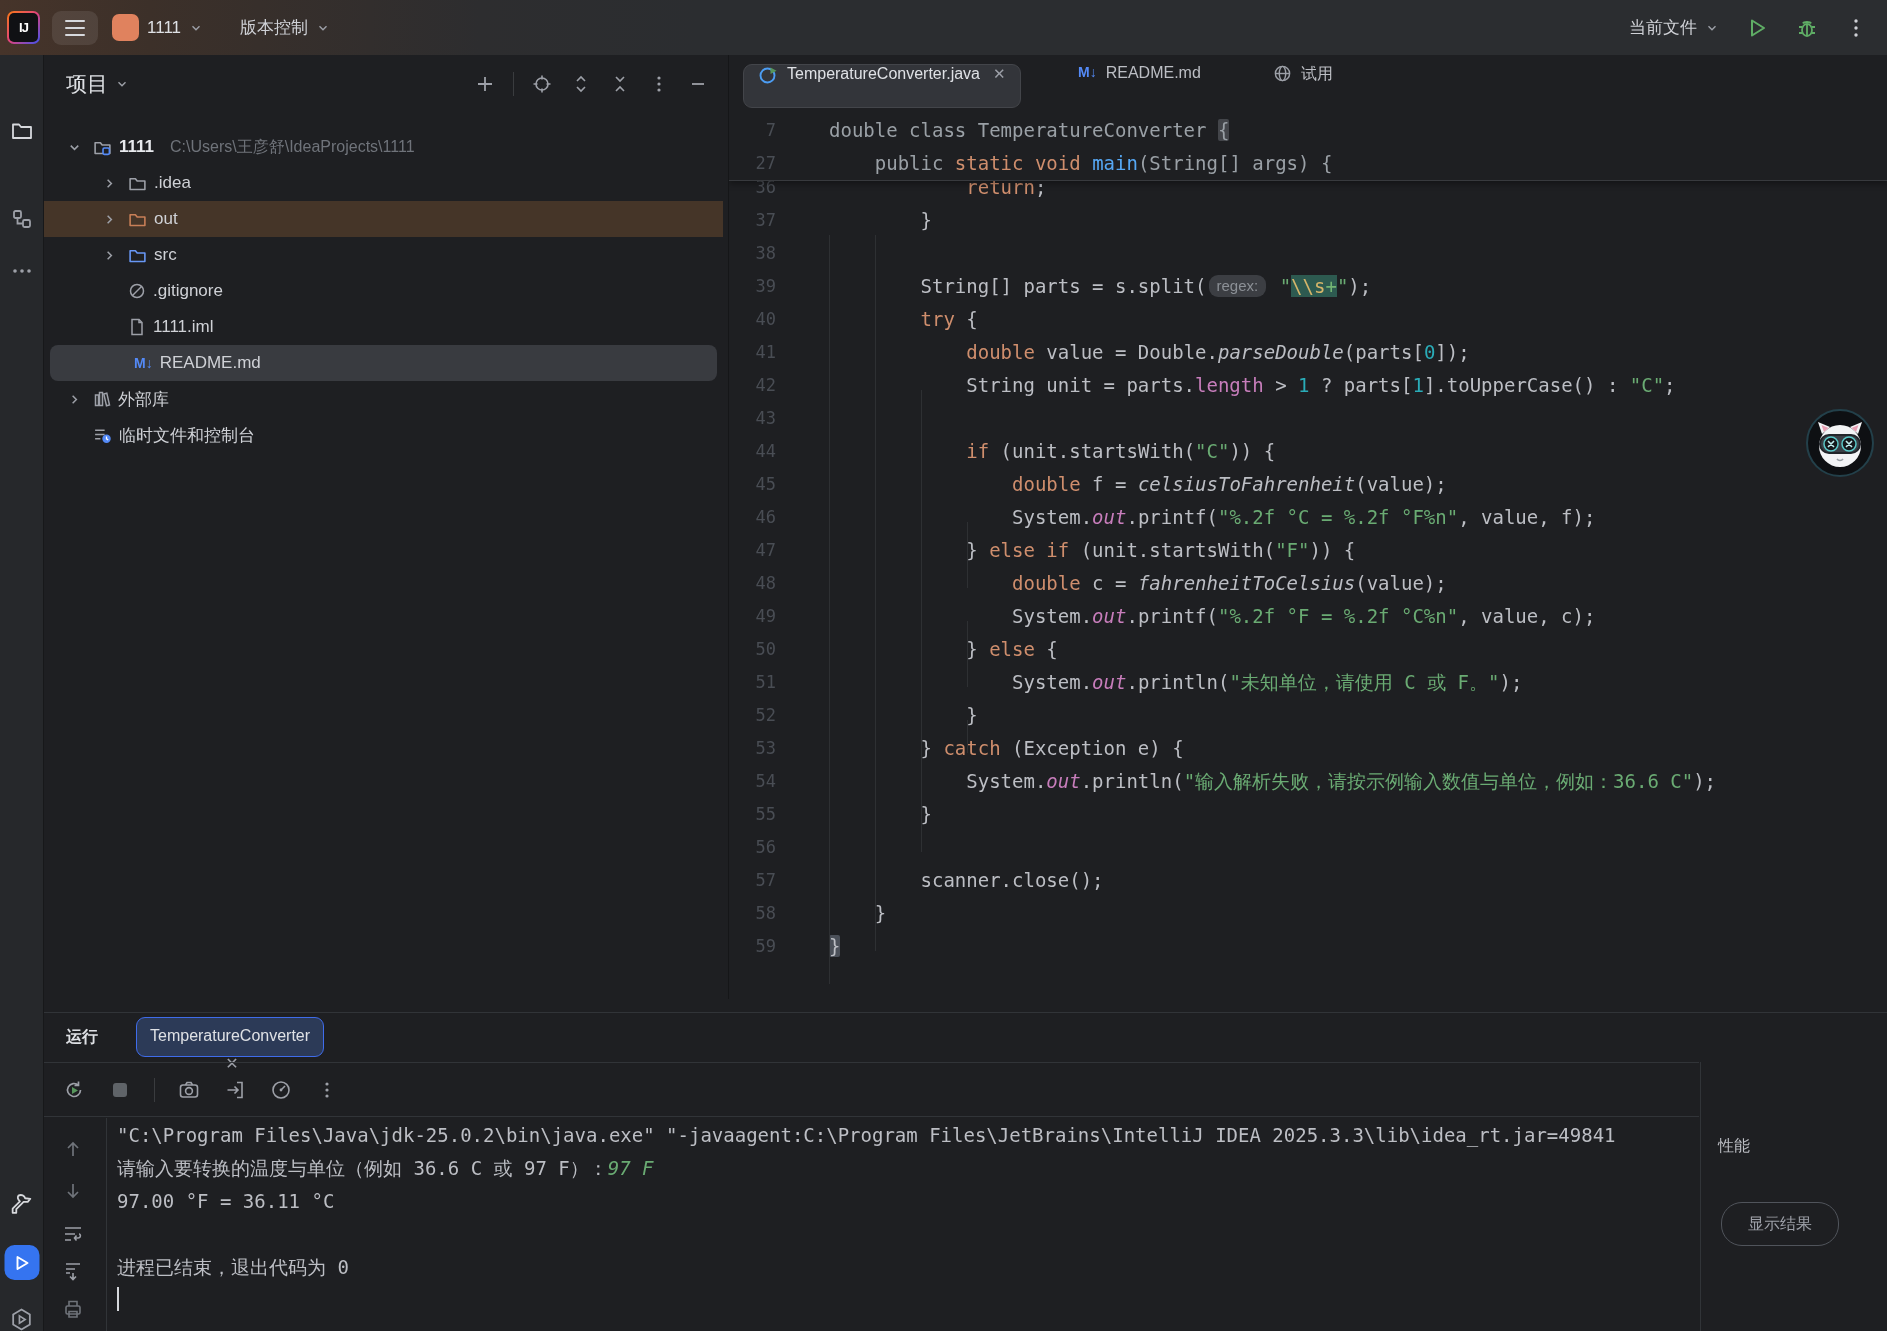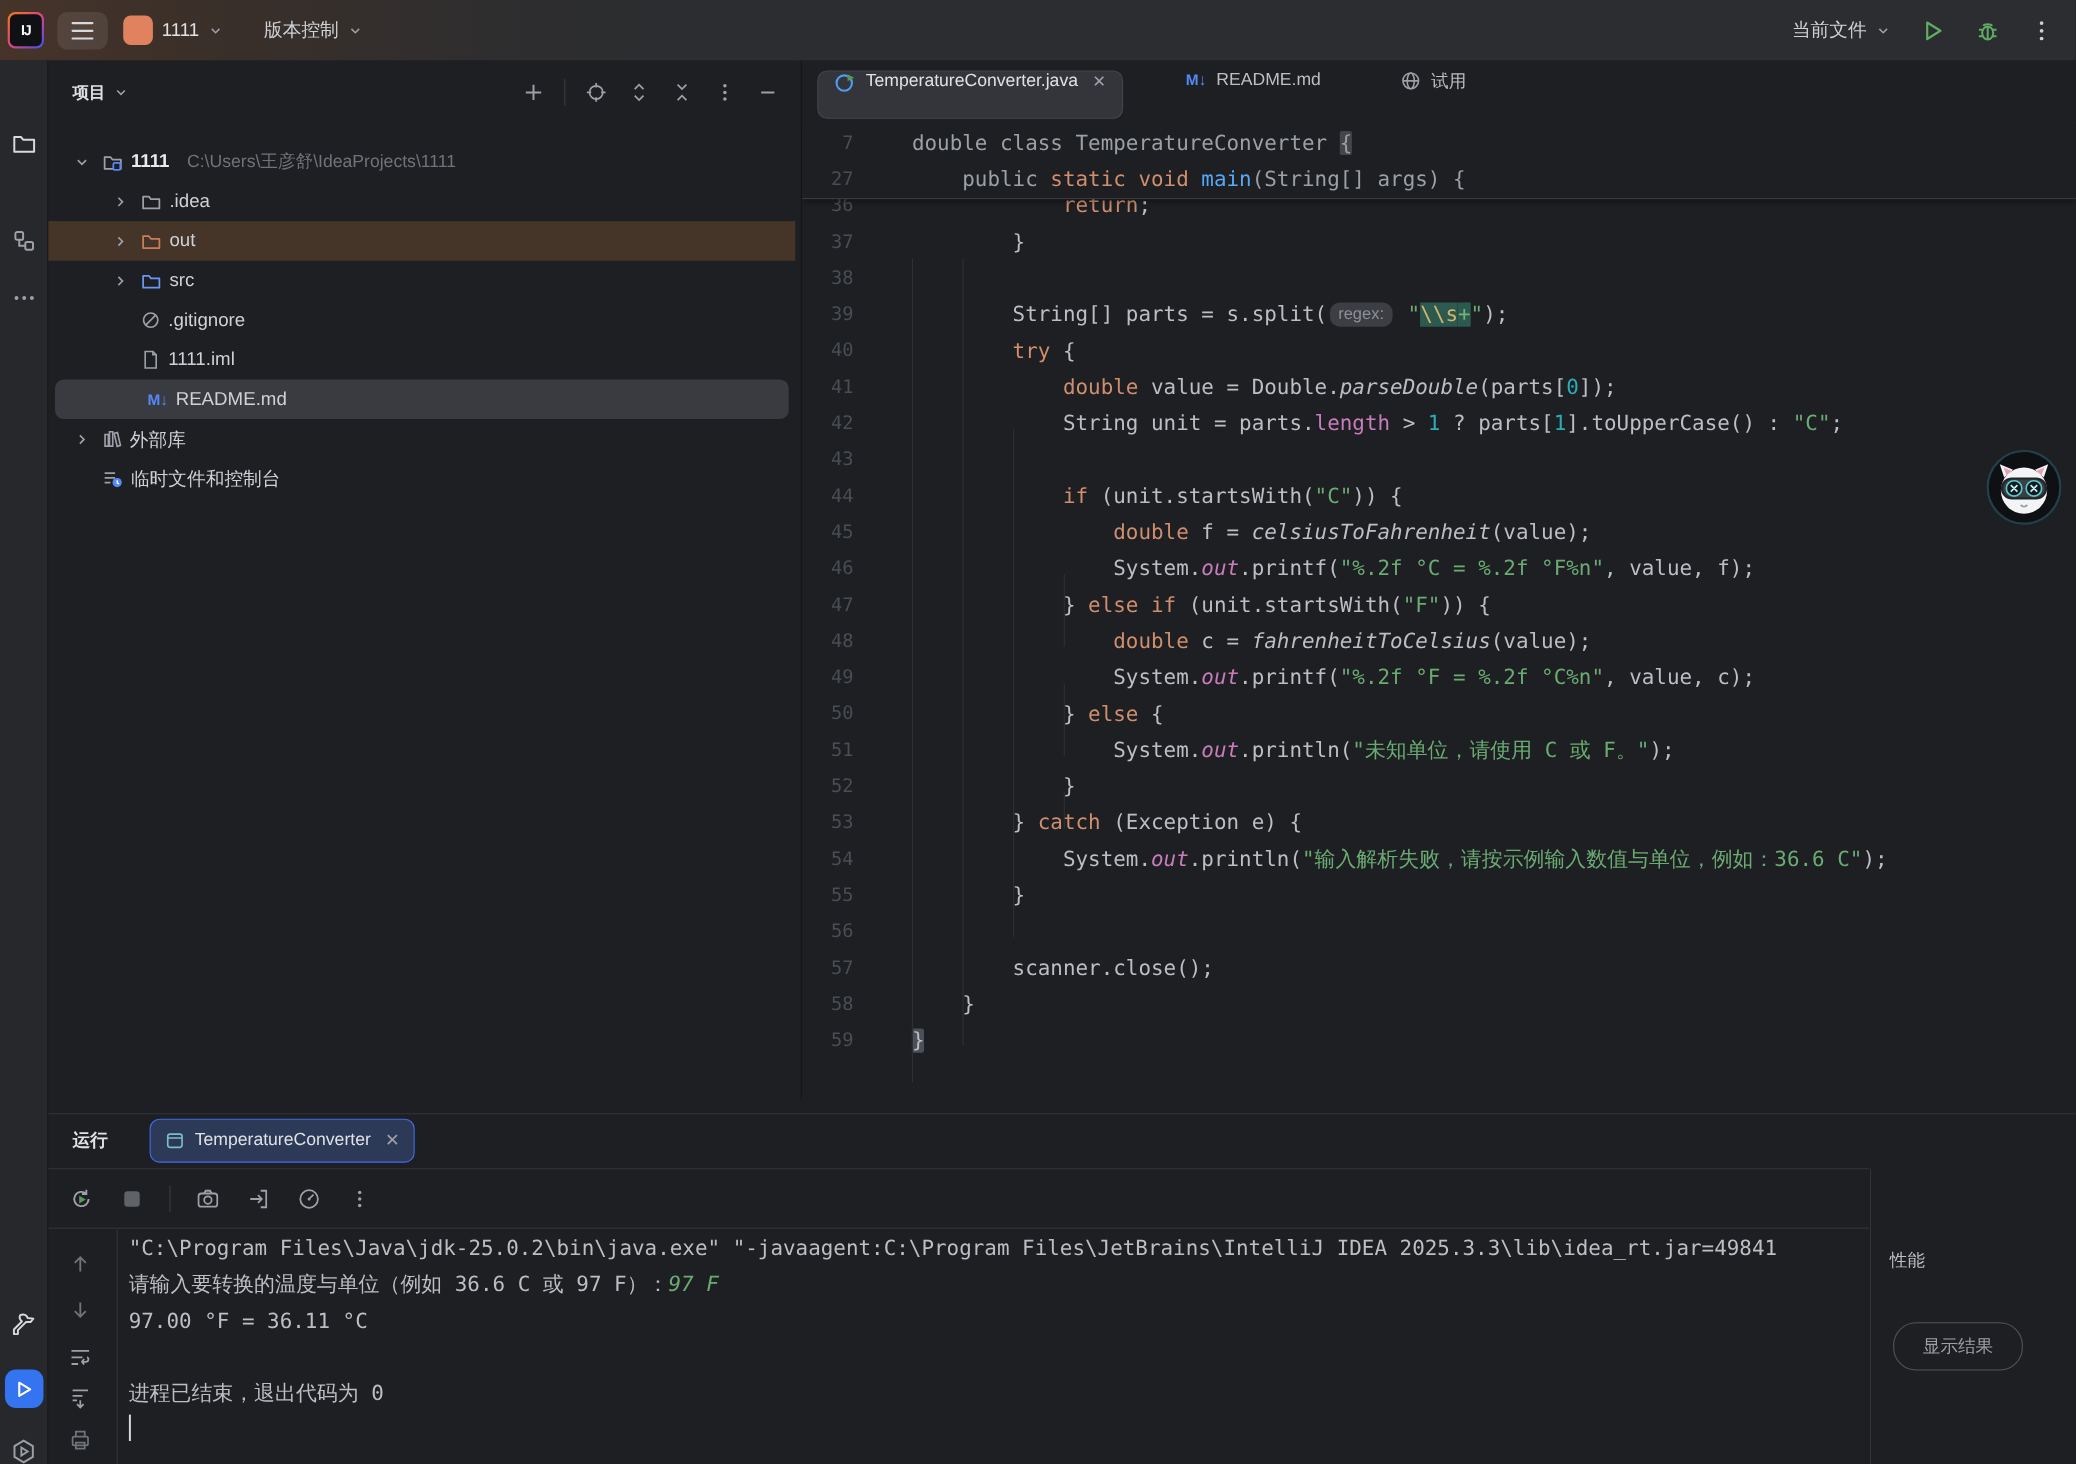--- a/index.html
+++ b/index.html
@@ -30,21 +30,21 @@
 
   
   #activitybar{position:absolute;left:0;top:55px;width:43px;height:1276px;background:#26282b;border-right:1px solid #17181a;}
   .ab-ic{position:absolute;left:50%;transform:translateX(-50%);width:28px;height:28px;
     display:flex;align-items:center;justify-content:center;cursor:pointer;border-radius:8px;}
   .ab-run{width:35px;height:35px;background:#3574f0;border-radius:10px;}
 
   
   #projectpanel{position:absolute;left:44px;top:55px;width:679px;height:944px;background:#1e1f22;}
   #pp-head{position:absolute;left:0;top:0;width:100%;height:58px;display:flex;align-items:center;}
-  #pp-title{display:flex;align-items:center;gap:7px;margin-left:22px;font-size:15px;font-weight:700;color:#dfe1e5;cursor:pointer;}
+  #pp-title{display:flex;align-items:center;gap:7px;margin-left:22px;font-size:21px;font-weight:400;color:#dfe1e5;cursor:pointer;}
   #pp-actions{position:absolute;right:14px;top:0;height:58px;display:flex;align-items:center;gap:17px;}
   #pp-actions .hic{width:22px;height:22px;display:flex;align-items:center;justify-content:center;cursor:pointer;}
   .vdiv{width:1px;height:24px;background:#3a3c3f;}
   #tree{position:absolute;left:0;top:74px;width:100%;}
   .trow{height:36px;display:flex;align-items:center;font-size:17px;color:#cfd1d6;cursor:pointer;position:relative;}
   .trow .inner{display:flex;align-items:center;gap:7px;}
   .trow .chevslot{width:24px;display:flex;justify-content:center;}
   .trow .path{color:#6f737a;font-size:16px;margin-left:9px;white-space:nowrap;}
   .trow.sel{background:#393b40;border-radius:8px;margin:0 6px;}
   .trow.warm{background:#453528;}
@@ -78,21 +78,21 @@
   .ig{position:absolute;width:1px;background:#2e3033;z-index:1;}
 
   
   #mascot{position:absolute;left:1805px;top:408px;width:70px;height:70px;}
 
   
   #runpanel{position:absolute;left:44px;top:1012px;width:1843px;height:319px;background:#1e1f22;border-top:1px solid #313438;}
   #rp-head{position:absolute;left:0;top:0;width:100%;height:48px;display:flex;align-items:center;}
   #rp-title{margin-left:22px;font-size:16px;font-weight:700;color:#dfe1e5;}
   #rp-tab{margin-left:38px;height:38px;display:flex;align-items:center;gap:9px;padding:0 13px;
-    border:1px solid #3f6ceb;background:#2c3a57;border-radius:9px;font-size:16px;color:#dfe1e5;cursor:pointer;}
+    border:1px solid #3f6ceb;background:#2c3a57;border-radius:9px;font-size:16px;color:#dfe1e5;cursor:pointer;flex-direction:column;}
   #rp-tab .x{color:#9da0a8;margin-left:4px;}
   #rp-toolbar{position:absolute;left:0;top:49px;width:1655px;height:55px;border-top:1px solid #313438;
     border-bottom:1px solid #313438;display:flex;align-items:center;gap:22px;padding-left:18px;box-sizing:border-box;}
   .rtb{width:24px;height:24px;display:flex;align-items:center;justify-content:center;cursor:pointer;}
   #rp-gutter{position:absolute;left:0;top:105px;width:62px;height:214px;border-right:1px solid #313438;}
   .gic{position:absolute;left:18px;width:22px;height:22px;cursor:pointer;}
   #console{position:absolute;left:73px;top:106px;width:1580px;height:213px;overflow:hidden;
     font-family:"DejaVu Sans Mono",monospace;font-size:19px;line-height:33px;}
   .con-line{height:33px;white-space:pre;}
   .seg.co{color:#bcbec4}.seg.ci{color:#6aab73;font-style:italic}

